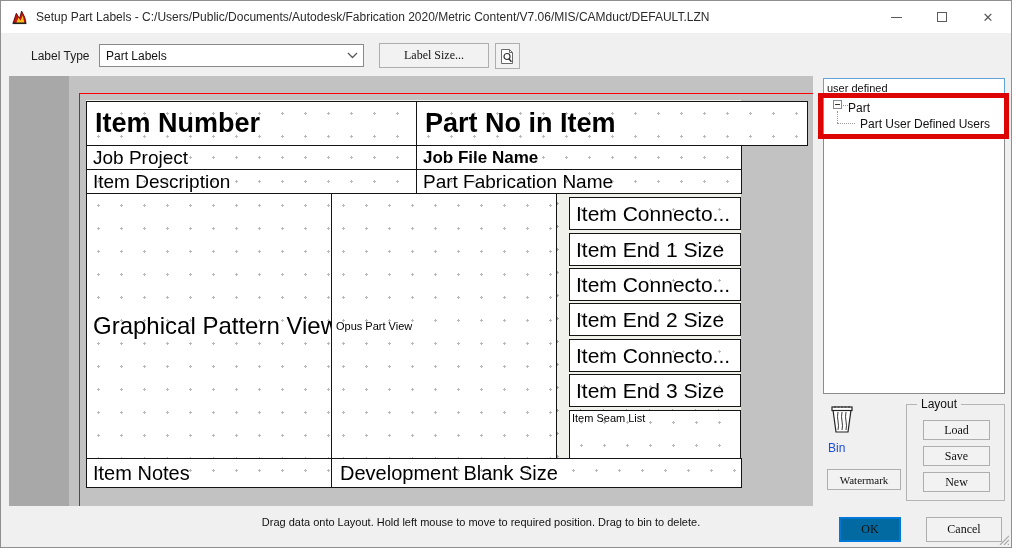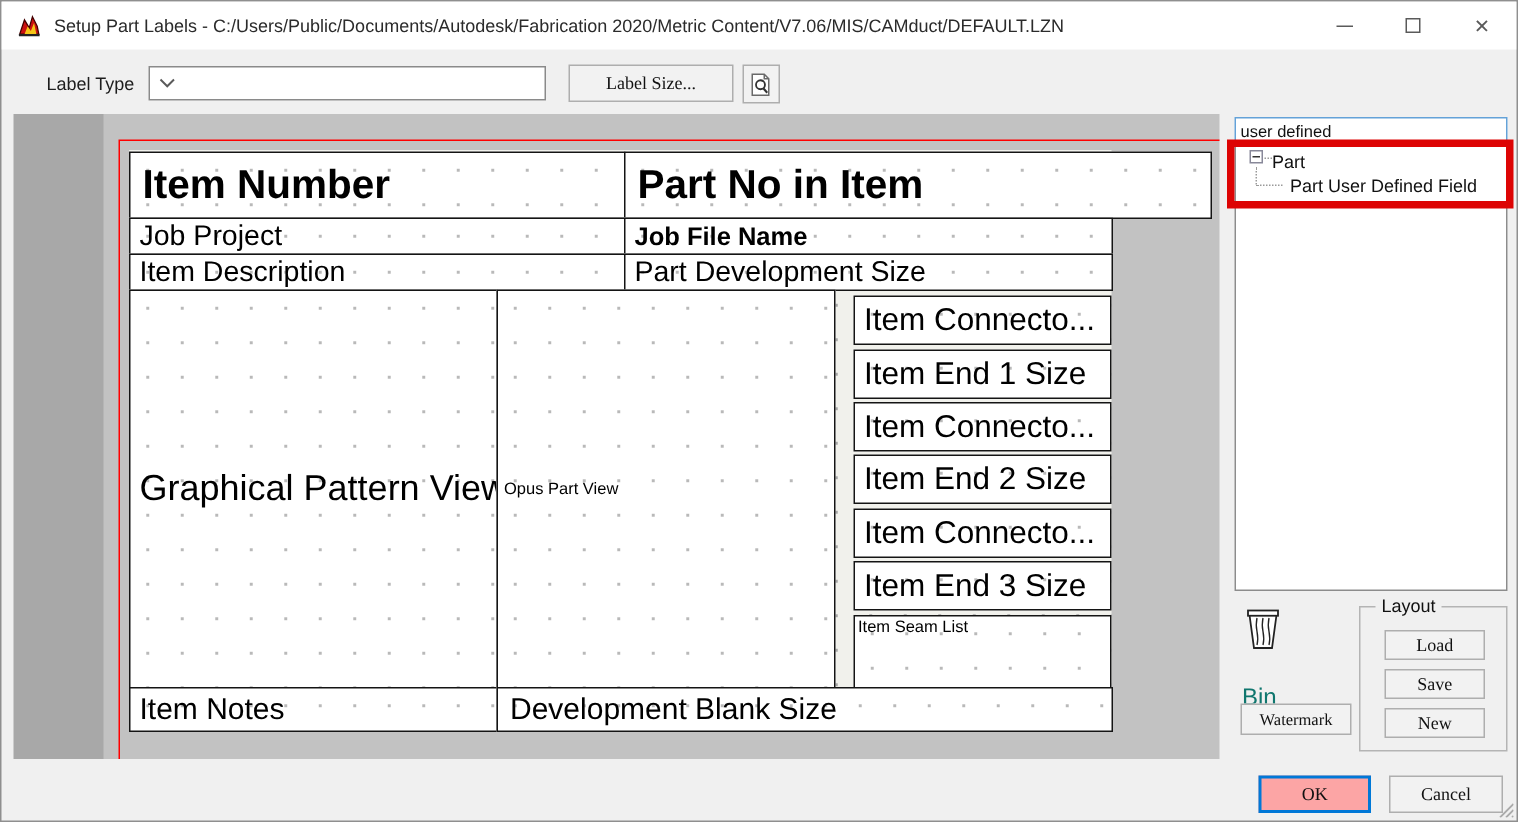--- a/index.html
+++ b/index.html
@@ -50,32 +50,32 @@
   .tree-row { position:relative; font-size:12px; color:#111; white-space:nowrap; }
   .expander { position:absolute; left:9px; top:3px; width:9px; height:9px; border:1px solid #889; background:#fff; }
   .expander::before { content:""; position:absolute; left:1px; top:3px; width:5px; height:1px; background:#333; }
   .t-conn-h { position:absolute; border-top:1px dotted #9a9a9a; }
   .t-conn-v { position:absolute; border-left:1px dotted #9a9a9a; }
   .annotation { position:absolute; left:817px; top:92px; width:191px; height:46px;
                 border:5px solid #dd0404; z-index:50; }
 
   
   .bin-wrap { position:absolute; left:827px; top:402px; width:40px; text-align:left; }
-  .bin-label { font-size:16px; color:#0f766e; margin-top:17px; }
+  .bin-label { font-size:12px; color:#1d4ed8; margin-top:2px; }
   .btn-watermark { position:absolute; left:826px; top:468px; width:74px; height:21px; font-size:11px; }
   .groupbox { position:absolute; left:905px; top:403px; width:99px; height:97px; border:1px solid #b4b4b4; }
   .groupbox-title { position:absolute; left:10px; top:-8px; background:#f0f0f0; padding:0 4px; font-size:12px; color:#111;text-align:center; }
   .btn-load { position:absolute; left:16px; top:15px; width:67px; height:20px; }
   .btn-save { position:absolute; left:16px; top:41px; width:67px; height:20px; }
   .btn-new  { position:absolute; left:16px; top:67px; width:67px; height:20px; }
 
   
   .status-text { position:absolute; left:0; top:515px; width:960px; text-align:center;
                  font-size:11px; color:#111; }
-  .btn-ok { position:absolute; left:838px; top:516px; width:75px; height:25px; border:2px solid #0078d7; background:#fca5a5; }
+  .btn-ok { position:absolute; left:838px; top:516px; width:62px; height:25px; border:2px solid #0078d7; background:#0369a1; }
   .btn-cancel { position:absolute; left:925px; top:516px; width:76px; height:25px; }
   .resize-grip { position:absolute; right:2px; bottom:2px; width:13px; height:13px; }
 </style>
 </head>
 <body>
 
 <div class="dialog">
 
   <div class="titlebar">
     <svg class="app-icon" viewBox="0 0 16 16">
@@ -92,20 +92,21 @@
           <span class="max-glyph"></span>
         </div>
       <div class="cap-btn">
           <span>✕</span>
         </div>
     </div>
   </div>
 
   <span class="toolbar-label">Label Type</span>
   <div class="combo">
+    <span class="combo-text">Part Labels</span>
     <span class="combo-arrow">
       <svg width="11" height="7" viewBox="0 0 11 7">
           <polyline points="1,1 5.5,5.5 10,1" fill="none" stroke="#5a5a5a" stroke-width="1.3"></polyline>
         </svg>
     </span>
   </div>
   <div class="btn btn-labelsize">Label Size...</div>
   <div class="btn btn-preview">
     <svg width="15" height="17" viewBox="0 0 15 17">
       <path d="M1.5 1.5 h8 l3 3 v11 h-11 Z" fill="#fff" stroke="#6a6a6a" stroke-width="1"></path>
@@ -120,21 +121,21 @@
     <div class="page-border"></div>
     <div class="label-area"></div>
 
     <div class="cell" style="left:77px; top:25px; width:331px; height:45px; font-size:27px; font-weight:bold; padding-left:8px;">Item Number</div>
     <div class="cell" style="left:407px; top:25px; width:392px; height:45px; font-size:27px; font-weight:bold; padding-left:8px;">Part No in Item</div>
 
     <div class="cell" style="left:77px; top:69px; width:331px; height:25px; font-size:19px; padding-left:6px;">Job Project</div>
     <div class="cell" style="left:407px; top:69px; width:326px; height:25px; font-size:17px; font-weight:bold; padding-left:6px;">Job File Name</div>
 
     <div class="cell" style="left:77px; top:93px; width:331px; height:25px; font-size:19px; padding-left:6px;">Item Description</div>
-    <div class="cell" style="left:407px; top:93px; width:326px; height:25px; font-size:19px; padding-left:6px;">Part Development Size</div>
+    <div class="cell" style="left:407px; top:93px; width:326px; height:25px; font-size:19px; padding-left:6px;">Part Fabrication Name</div>
 
     <div class="cell" style="left:77px; top:117px; width:246px; height:266px; font-size:24px; padding-left:6px;">Graphical Pattern View</div>
     <div class="cell" style="left:322px; top:117px; width:226px; height:266px; font-size:11px; padding-left:4px;">Opus Part View</div>
 
     <div class="cell" style="left:560px; top:121px; width:172px; height:33px; font-size:21px; padding-left:6px;">Item Connecto...</div>
     <div class="cell" style="left:560px; top:157px; width:172px; height:33px; font-size:21px; padding-left:6px;">Item End 1 Size</div>
     <div class="cell" style="left:560px; top:192px; width:172px; height:33px; font-size:21px; padding-left:6px;">Item Connecto...</div>
     <div class="cell" style="left:560px; top:227px; width:172px; height:33px; font-size:21px; padding-left:6px;">Item End 2 Size</div>
     <div class="cell" style="left:560px; top:263px; width:172px; height:33px; font-size:21px; padding-left:6px;">Item Connecto...</div>
     <div class="cell" style="left:560px; top:298px; width:172px; height:33px; font-size:21px; padding-left:6px;">Item End 3 Size</div>
@@ -148,21 +149,21 @@
   <input class="filter-box" readonly="" value="user defined" style="">
   <div class="tree-panel">
     <div class="tree-row" style="padding:4px 0 0 24px;">
       <span class="expander"></span>
       <span class="t-conn-h" style="left:19px; top:8px; width:5px;"></span>
       <span>Part</span>
     </div>
     <div class="tree-row" style="padding:2px 0 0 36px;">
       <span class="t-conn-v" style="left:13px; top:-4px; height:12px;"></span>
       <span class="t-conn-h" style="left:13px; top:8px; width:18px;"></span>
-      <span>Part User Defined Field</span>
+      <span>Part User Defined Users</span>
     </div>
   </div>
   <div class="annotation"></div>
 
   <div class="bin-wrap">
     <svg width="28" height="32" viewBox="0 0 28 32">
       <path d="M5 7 L8 29 L20 29 L23 7 Z" fill="#fff" stroke="#222" stroke-width="1.2"></path>
       <rect x="4" y="4" width="20" height="3.5" fill="#fff" stroke="#222" stroke-width="1.2"></rect>
       <path d="M10 9 q-1 5 0 9 q1 5 0 9 M14 9 q-1 5 0 9 q1 5 0 9 M18 9 q-1 5 0 9 q1 5 0 9" fill="none" stroke="#222" stroke-width="0.9"></path>
       <path d="M6 4 h16" stroke="#222" stroke-width="0.8" stroke-dasharray="2 1.5"></path>
@@ -171,20 +172,21 @@
   </div>
   <div class="btn btn-watermark">Watermark</div>
 
   <div class="groupbox">
     <span class="groupbox-title">Layout</span>
     <div class="btn btn-load">Load</div>
     <div class="btn btn-save">Save</div>
     <div class="btn btn-new">New</div>
   </div>
 
+  <div class="status-text">Drag data onto Layout. Hold left mouse to move to required position. Drag to bin to delete.</div>
   <div class="btn btn-ok">OK</div>
   <div class="btn btn-cancel">Cancel</div>
   <svg class="resize-grip" viewBox="0 0 13 13">
     <line x1="13" y1="4" x2="4" y2="13" stroke="#aaa" stroke-width="1.2"></line>
     <line x1="13" y1="8" x2="8" y2="13" stroke="#aaa" stroke-width="1.2"></line>
     <line x1="13" y1="12" x2="12" y2="13" stroke="#aaa" stroke-width="1.2"></line>
   </svg>
 </div>
 
 </body></html>

